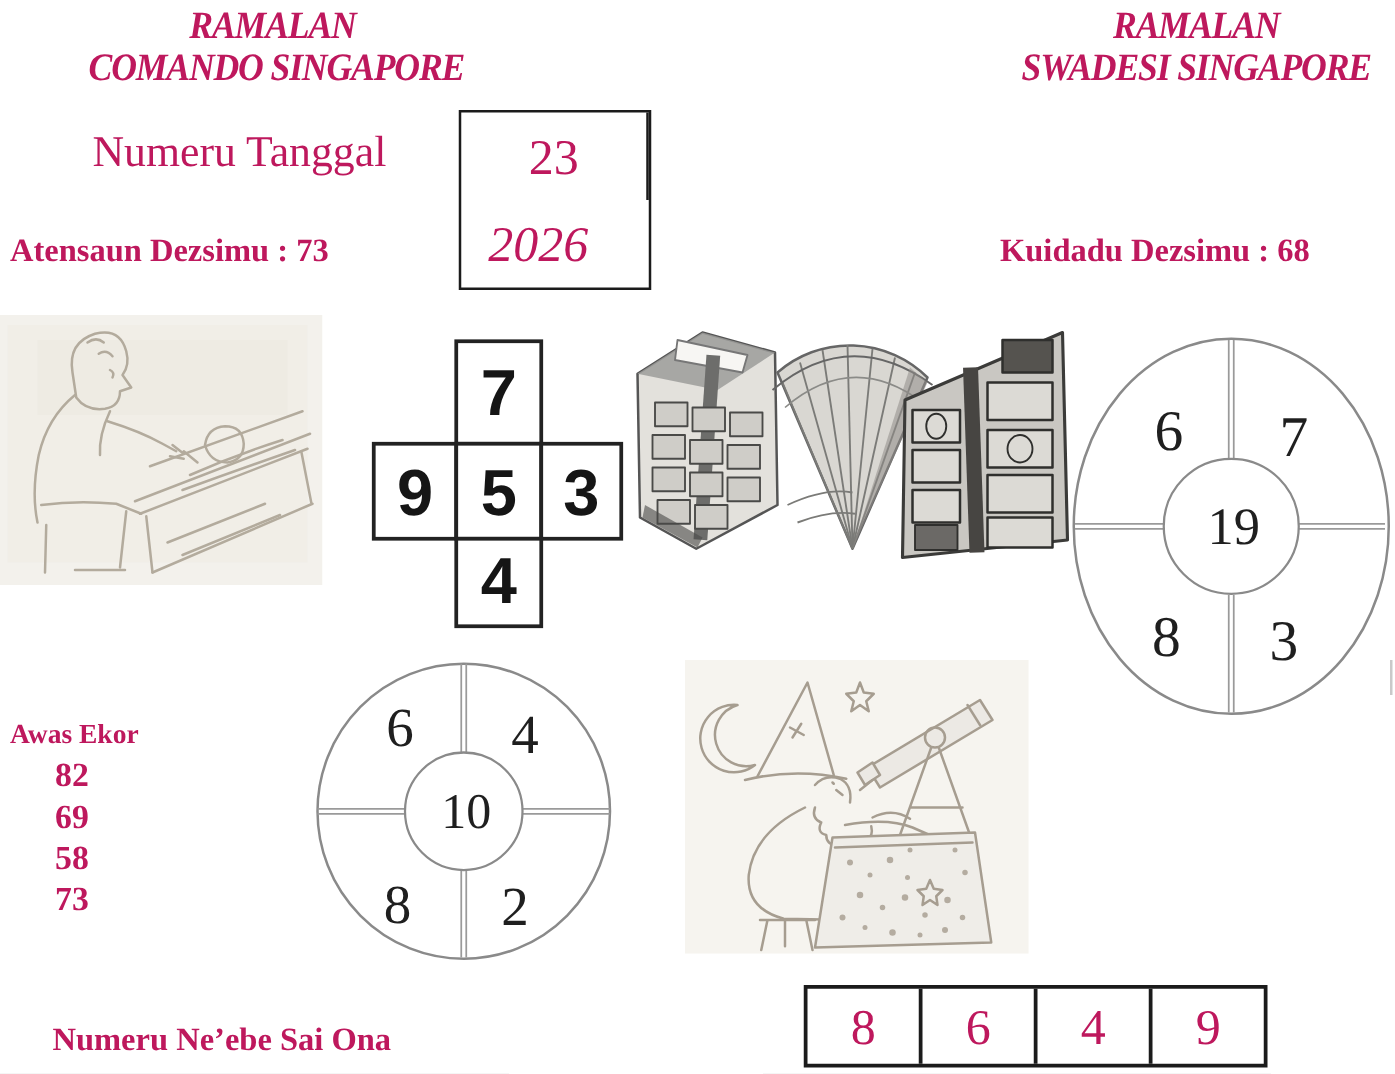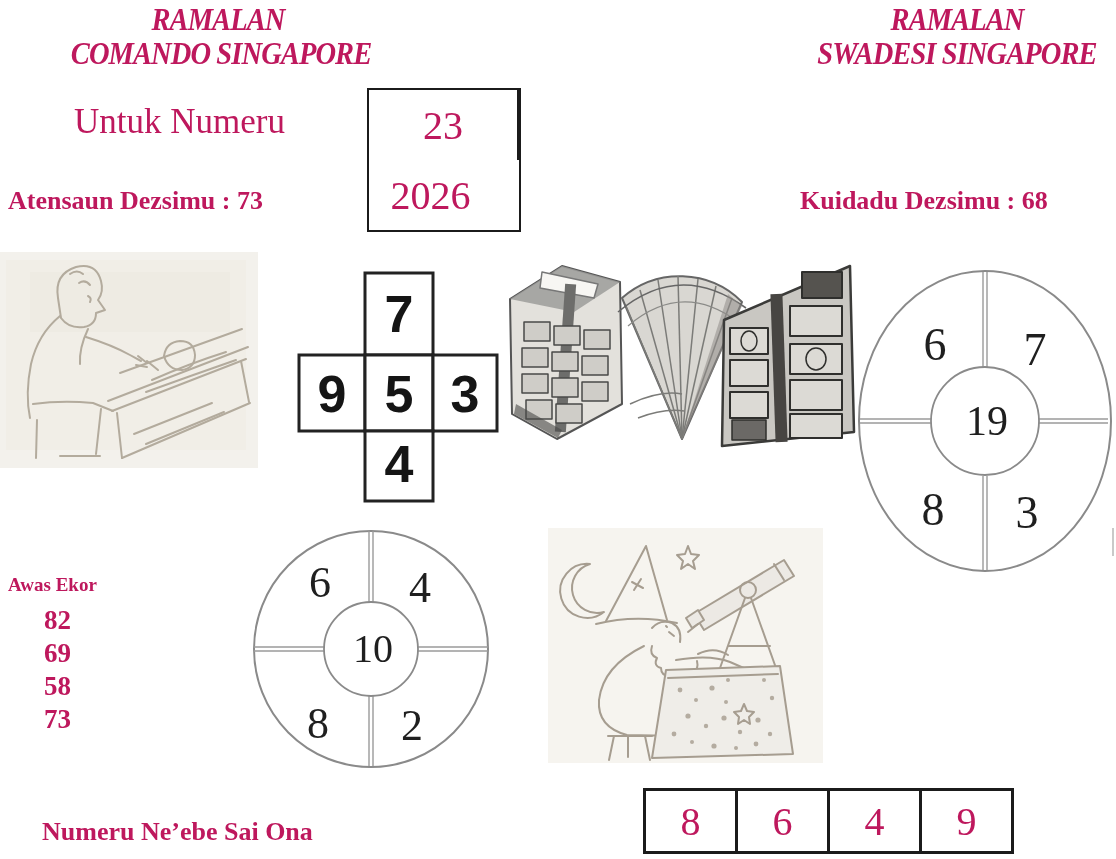--- a/index.html
+++ b/index.html
@@ -20,27 +20,27 @@
   
   .untuk{left:74px;top:102px;font-size:35px;}
   .date-table{
     left:367px;top:88px;display:flex;border:2px solid #1b1b1b;background:#fff;flex-direction:column;
   }
   .date-cell{
     height:70px;display:flex;align-items:center;justify-content:center;
     font-size:40px;border-right:2px solid #1b1b1b;
   }
   .date-cell:last-child{border-right:none;}
-  .dc-day{width:148px;} .dc-month{width:141px;} .dc-year{width:123px;}
+  .dc-day{width:148px;} .dc-month{width:141px;} .dc-year{width:123px;font-style:italic;}
   
   .note{font-size:26px;font-weight:600;white-space:nowrap;}
   .note-left{left:8px;top:186px;}
   .note-right{left:800px;top:186px;}
   
-  .awas-label{left:8px;top:574px;font-size:19px;font-weight:600;}
+  .awas-label{left:8px;top:574px;font-size:22px;font-weight:600;}
   .awas-col{left:44px;top:604px;width:50px;font-size:27px;font-weight:600;line-height:33px;}
   
   .numeru{left:42px;top:817px;font-size:26px;font-weight:600;}
   .bottom-table{left:643px;top:788px;display:flex;border:3px solid #1b1b1b;}
   .bottom-cell{
     width:89px;height:60px;display:flex;align-items:center;justify-content:center;
     font-size:40px;border-right:3px solid #1b1b1b;
   }
   .bottom-cell:last-child{border-right:none;}
   svg{display:block;}
@@ -56,21 +56,21 @@
   <div class="abs title title-left">
     <div>RAMALAN</div>
     <div>COMANDO SINGAPORE</div>
   </div>
 
   <div class="abs title title-right">
     <div>RAMALAN</div>
     <div>SWADESI SINGAPORE</div>
   </div>
 
-  <div class="abs untuk">Untuk Numeru</div>
+  <div class="abs untuk">Numeru Tanggal</div>
   <div class="abs date-table">
     <div class="date-cell dc-day">23</div>
     <div class="date-cell dc-year">2026</div>
   </div>
 
   <div class="abs note note-left">Atensaun Dezsimu : 73</div>
   <div class="abs note note-right">Kuidadu Dezsimu : 68</div>
 
   <svg class="abs" style="left:0;top:252px" width="258" height="216" viewBox="0 0 258 216">
     <rect width="258" height="216" fill="#f3f1ec"></rect>

